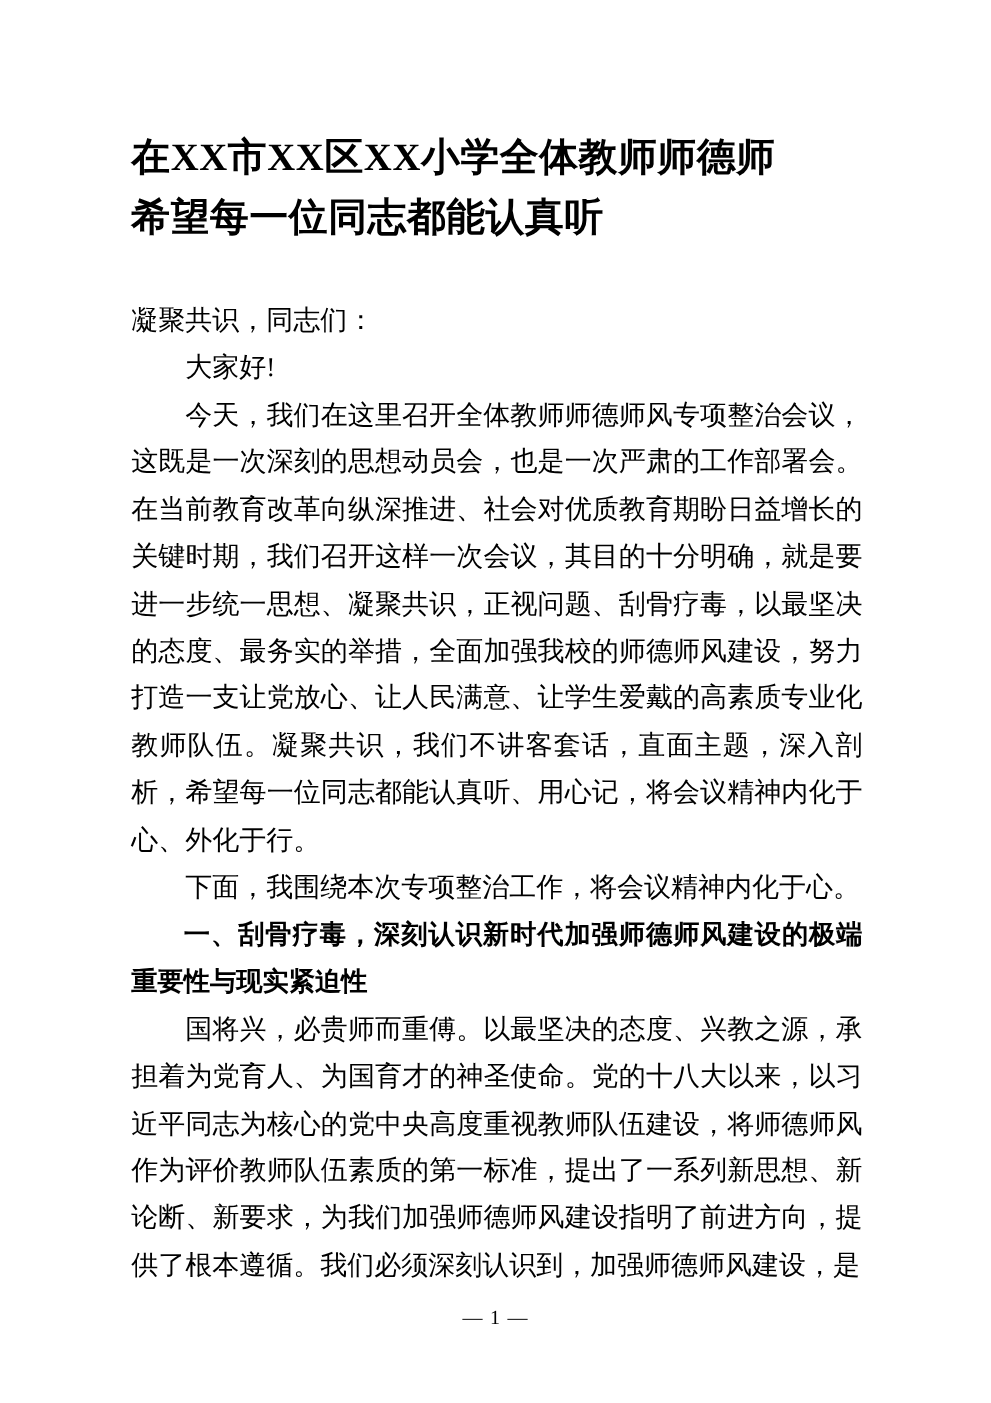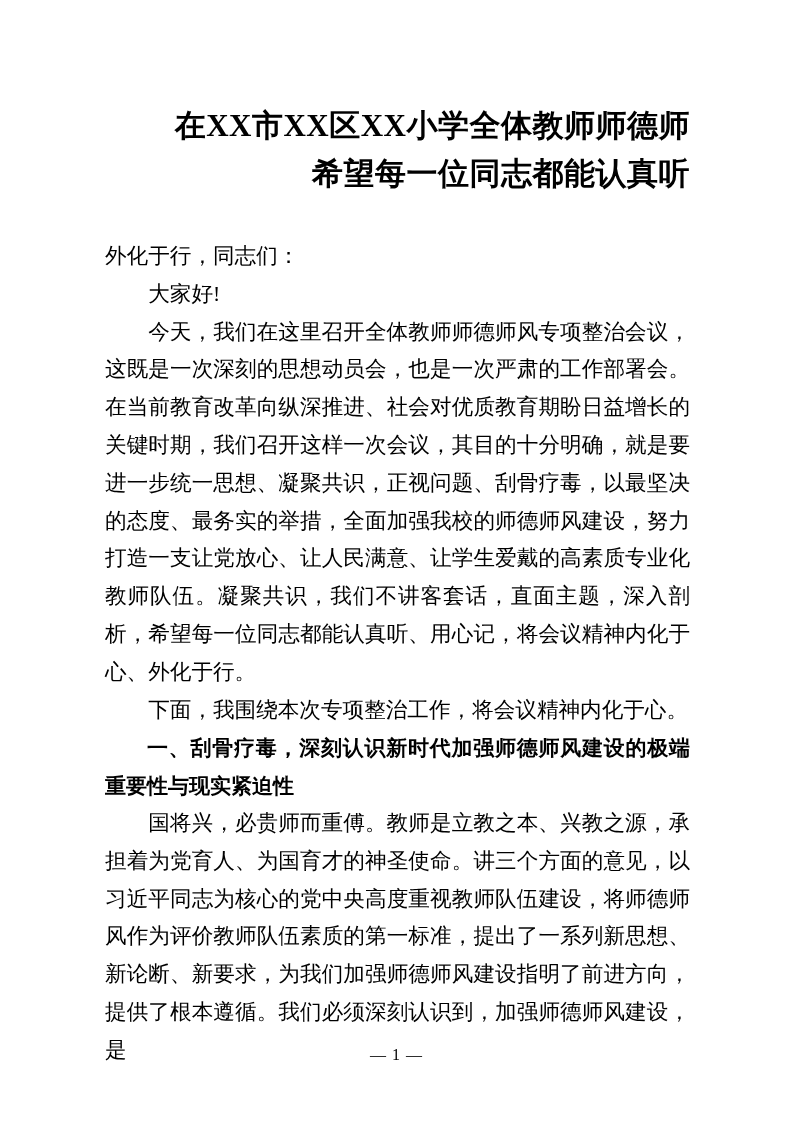--- a/index.html
+++ b/index.html
@@ -13,21 +13,21 @@
     background: #ffffff;
     color: #000000;
     font-family: "Liberation Serif", "DejaVu Serif", serif;
     padding: 102px 103px 0 105px;
     overflow: hidden;
   }
 
   .doc-title {
     font-size: 31px;
     font-weight: bold;
-    text-align: right;
+    text-align: left;
     line-height: 48px;
     letter-spacing: 0.5px;
     margin-bottom: 40px;
   }
   .doc-title .title-line { display: block; }
 
   .doc-body {
     font-size: 21.6px;
     line-height: 37.8px;
     text-align: justify;
@@ -60,23 +60,23 @@
 <body>
 
 <div class="page">
 
   <h1 class="doc-title">
     <span class="title-line">在XX市XX区XX小学全体教师师德师</span>
     <span class="title-line">希望每一位同志都能认真听</span>
   </h1>
 
   <div class="doc-body">
-    <p class="para no-indent">外化于行，同志们：</p>
+    <p class="para no-indent">凝聚共识，同志们：</p>
     <p class="para">大家好!</p>
     <p class="para">今天，我们在这里召开全体教师师德师风专项整治会议，这既是一次深刻的思想动员会，也是一次严肃的工作部署会。在当前教育改革向纵深推进、社会对优质教育期盼日益增长的关键时期，我们召开这样一次会议，其目的十分明确，就是要进一步统一思想、凝聚共识，正视问题、刮骨疗毒，以最坚决的态度、最务实的举措，全面加强我校的师德师风建设，努力打造一支让党放心、让人民满意、让学生爱戴的高素质专业化教师队伍。凝聚共识，我们不讲客套话，直面主题，深入剖析，希望每一位同志都能认真听、用心记，将会议精神内化于心、外化于行。</p>
     <p class="para">下面，我围绕本次专项整治工作，将会议精神内化于心。</p>
     <p class="para heading">一、刮骨疗毒，深刻认识新时代加强师德师风建设的极端重要性与现实紧迫性</p>
-    <p class="para">国将兴，必贵师而重傅。教师是立教之本、兴教之源，承担着为党育人、为国育才的神圣使命。讲三个方面的意见，以习近平同志为核心的党中央高度重视教师队伍建设，将师德师风作为评价教师队伍素质的第一标准，提出了一系列新思想、新论断、新要求，为我们加强师德师风建设指明了前进方向，提供了根本遵循。我们必须深刻认识到，加强师德师风建设，是</p>
+    <p class="para">国将兴，必贵师而重傅。以最坚决的态度、兴教之源，承担着为党育人、为国育才的神圣使命。党的十八大以来，以习近平同志为核心的党中央高度重视教师队伍建设，将师德师风作为评价教师队伍素质的第一标准，提出了一系列新思想、新论断、新要求，为我们加强师德师风建设指明了前进方向，提供了根本遵循。我们必须深刻认识到，加强师德师风建设，是</p>
   </div>
 
   <div class="page-footer">— 1 —</div>
 
 </div>
 
 </body></html>

